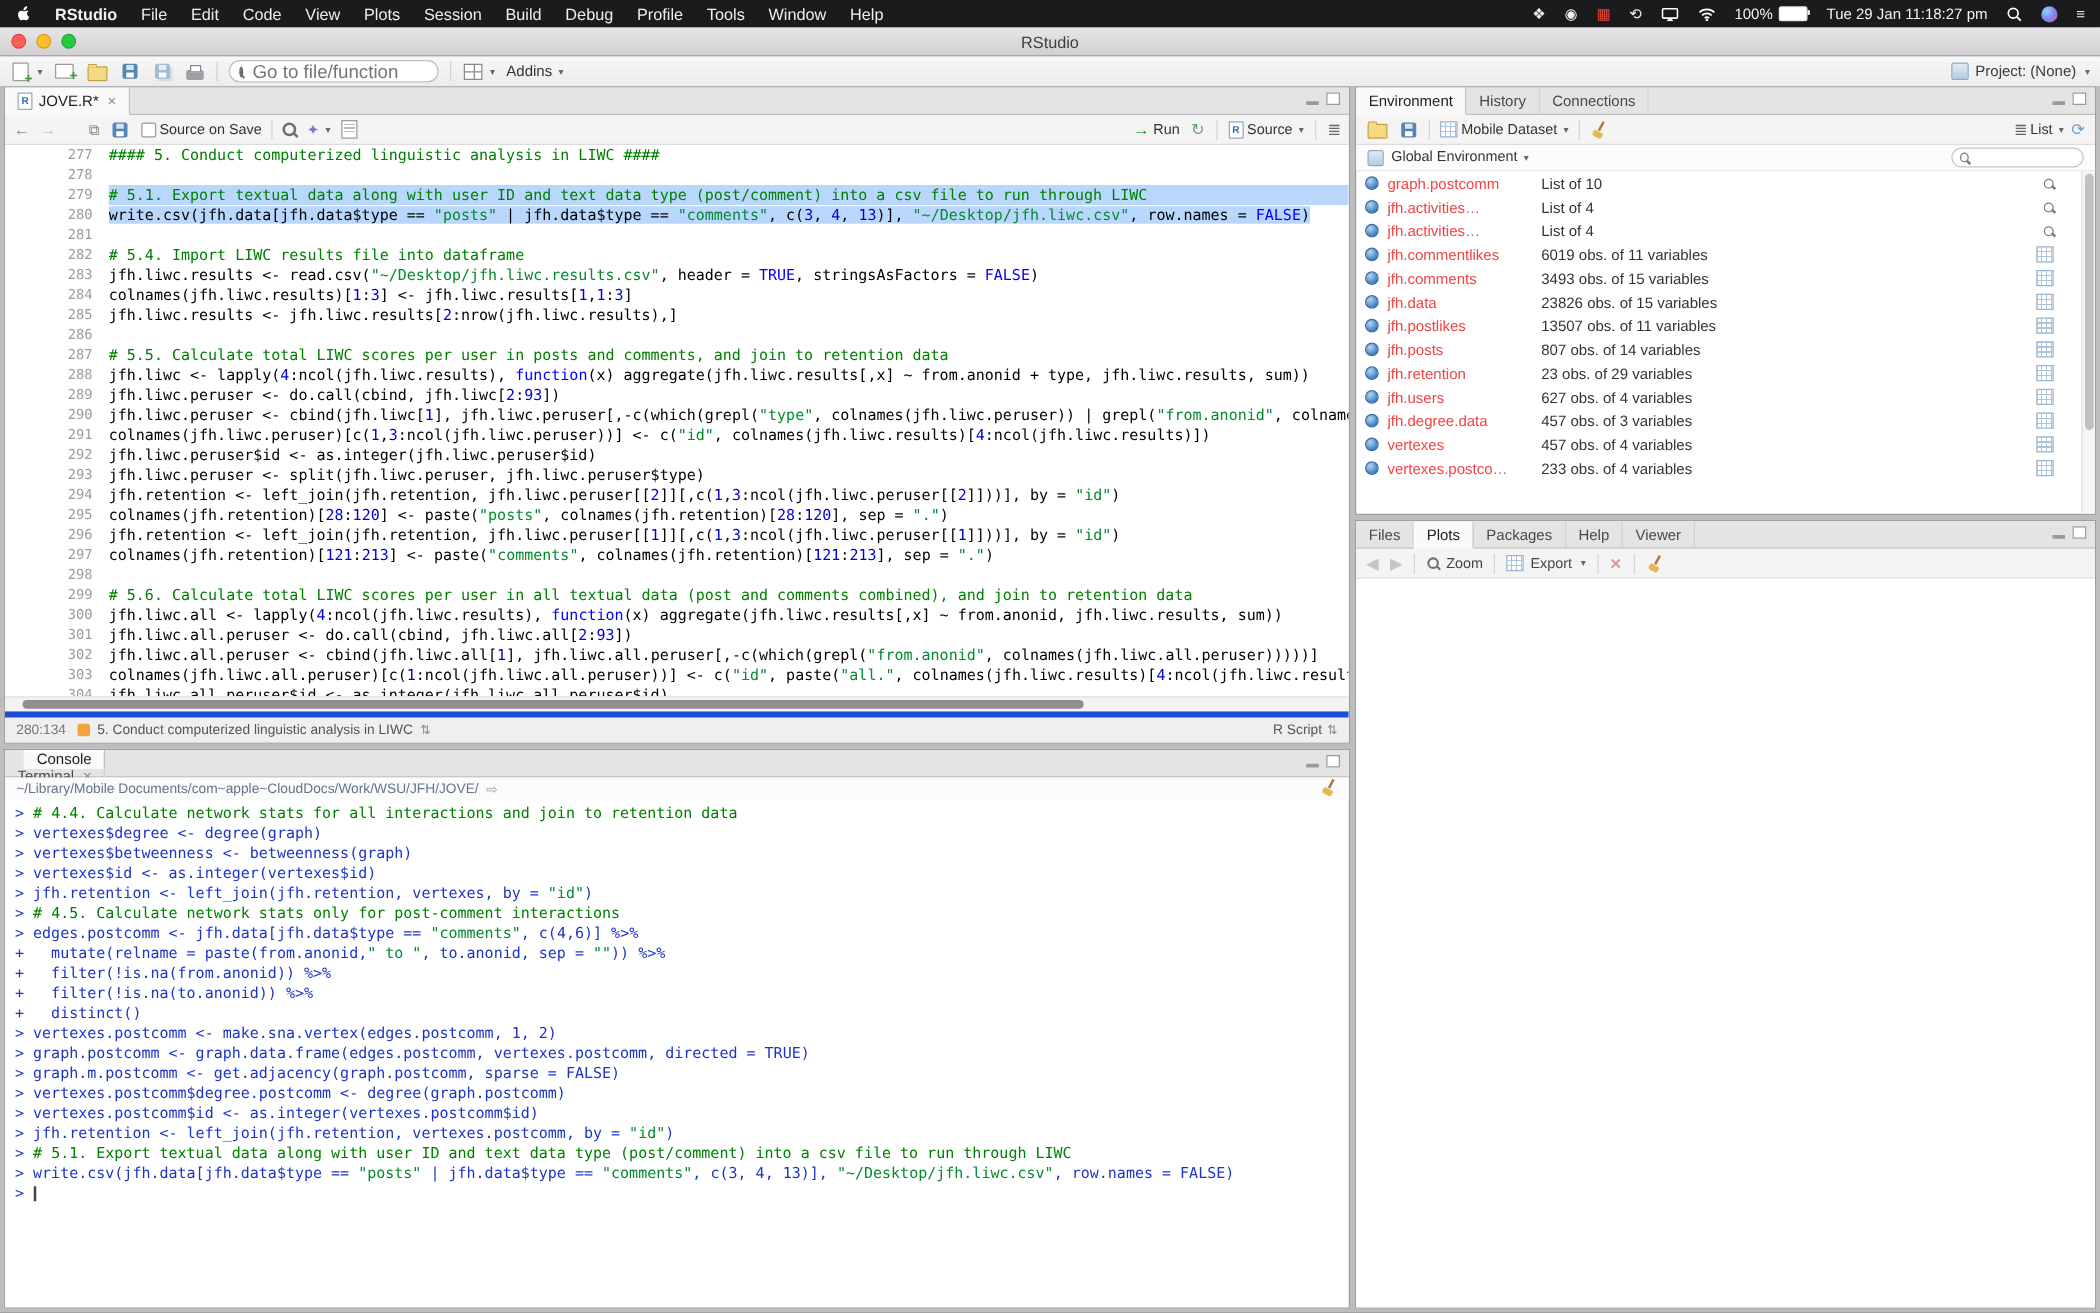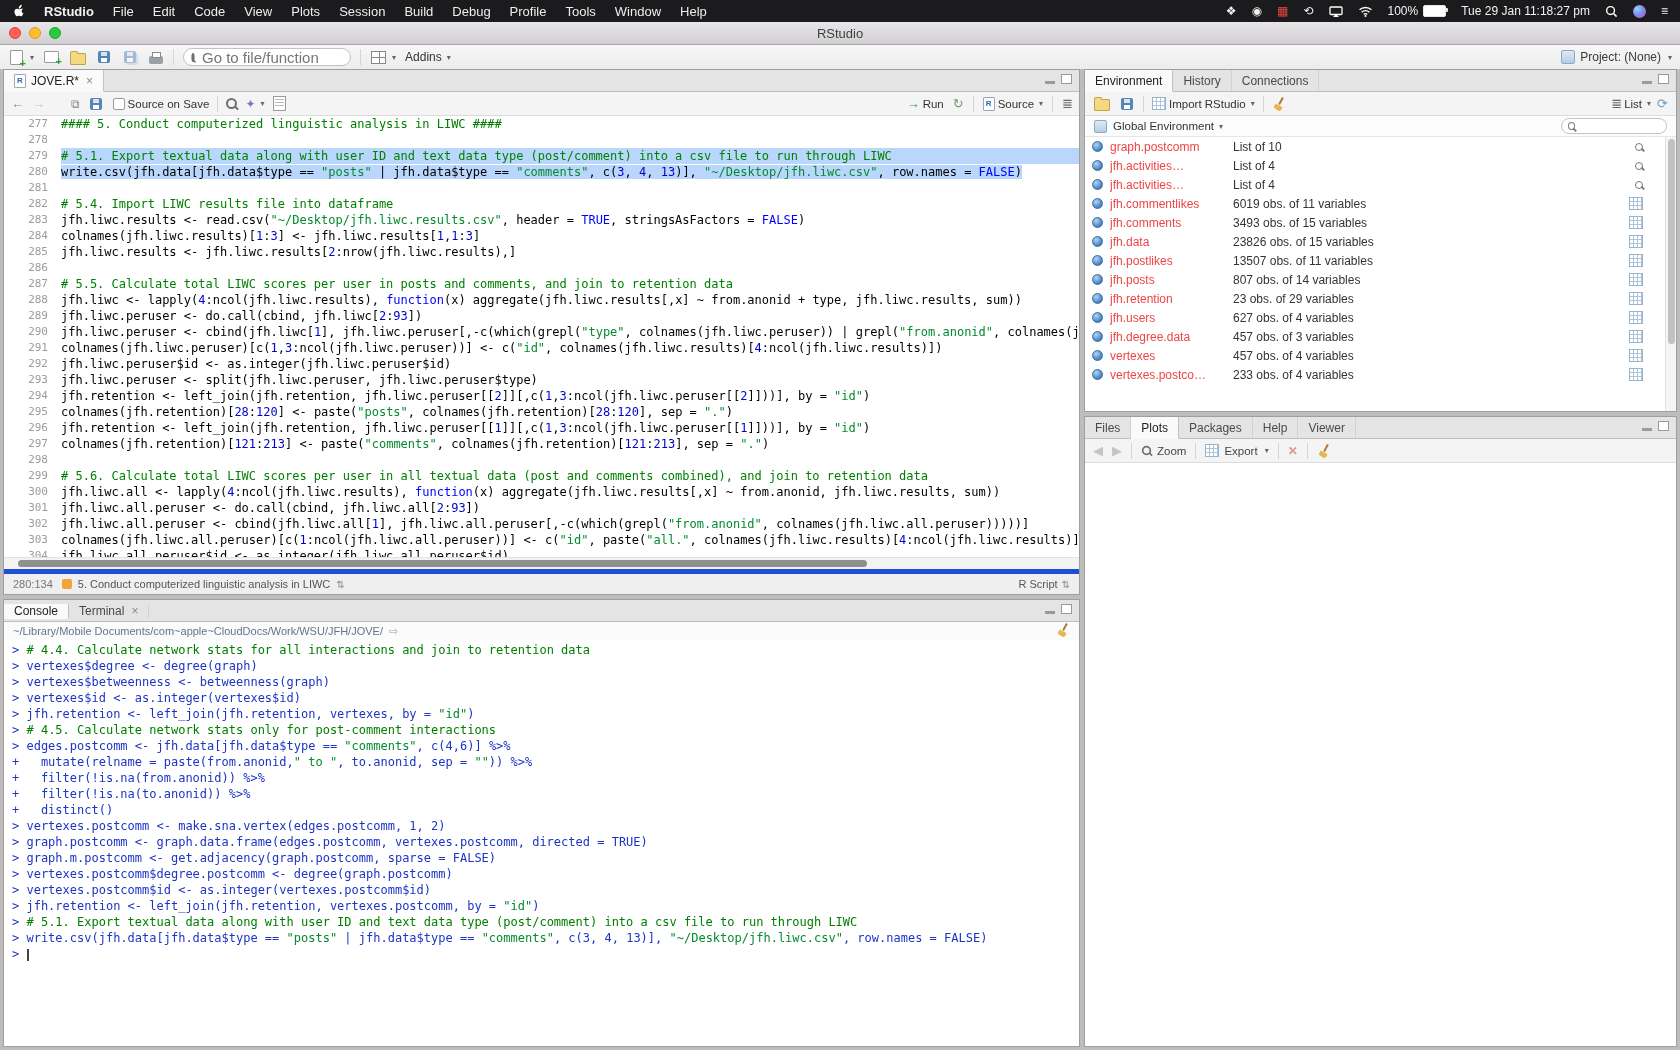--- a/index.html
+++ b/index.html
@@ -94,21 +94,21 @@
               padding:0 7px;gap:8px;font-size:11.5px;color:#333;flex:none;}
   .nav-arrow{font-size:13px;color:#8a8a8a;}
   .nav-arrow.disabled{color:#c5c5c5;}
   .cb{width:10px;height:10px;border:1px solid #9a9a9a;background:#fff;border-radius:2px;display:inline-block;}
   .ed-right{margin-left:auto;display:flex;align-items:center;gap:9px;}
   .run-arrow{color:#2e9e2e;font-weight:bold;font-size:13px;}
   .rerun{color:#6fa06f;font-size:13px;}
   .outline-ic{color:#666;font-size:13px;letter-spacing:-1px;}
   .code-area{flex:1;overflow:hidden;background:#fff;font-family:"DejaVu Sans Mono",monospace;
              font-size:12px;line-height:16px;}
-  .code-line{display:flex;height:16px;white-space:pre;}
+  .code-line{display:flex;height:16px;white-space:pre;padding-left:26px;}
   .ln{width:44px;flex:none;text-align:right;padding-right:13px;color:#9c9c9c;font-size:11px;line-height:16px;}
   .lc{flex:1;overflow:hidden;color:#000;}
   .sel-full{background:#b9d7fd;}
   .sel-text{background:#b9d7fd;}
   .cm{color:#008000;}
   .st{color:#058a2e;}
   .nu{color:#0000cd;}
   .kw{color:#0000ff;}
   .h-scroll{height:11px;background:#f3f3f3;border-top:1px solid #e2e2e2;position:relative;flex:none;}
   .h-thumb{position:absolute;left:14px;top:1.5px;height:7px;width:79%;background:#8f8f8f;border-radius:4px;}
@@ -366,21 +366,21 @@
         </span>
         <span class="status-right">
           <span>R Script</span>
           <span class="updown">⇅</span>
         </span>
       </div>
     </section>
 
     <section class="pane console-pane">
       <div class="tabbar">
-        <span style="display:flex;align-items:center;">
+        <span style="display:flex;align-items:flex-end;flex-direction:column;">
             <div class="tab active">
               <span>Console</span>
             </div>
             <div class="tab">
               <span>Terminal</span>
               <span class="tab-close">×</span>
             </div>
           </span>
         <div class="winbtns">
           <span class="wb-min"></span>
@@ -437,21 +437,21 @@
       <div class="env-toolbar">
         <span class="ic">
             <span class="ic-folder"></span>
           </span>
         <span class="ic">
             <span class="ic-floppy"></span>
           </span>
         <span class="sep"></span>
         <span class="tb-group">
           <span class="ic-grid"></span>
-          <span>Import RStudio</span>
+          <span>Mobile Dataset</span>
           <span class="caret-down">▾</span>
         </span>
         <span class="sep"></span>
         <span class="ic-broom"></span>
         <span class="env-right">
           <span class="tb-group">
             <span class="outline-ic">≣</span>
             <span>List</span>
             <span class="caret-down">▾</span>
           </span>

